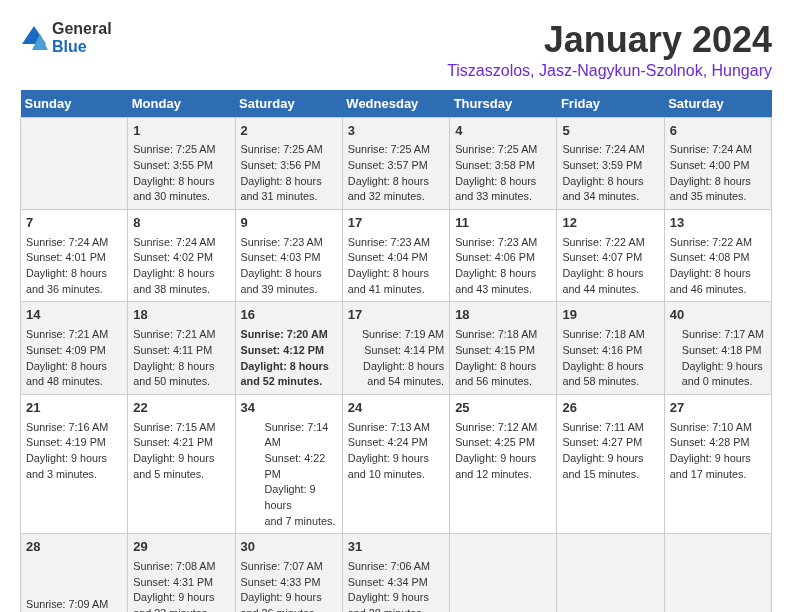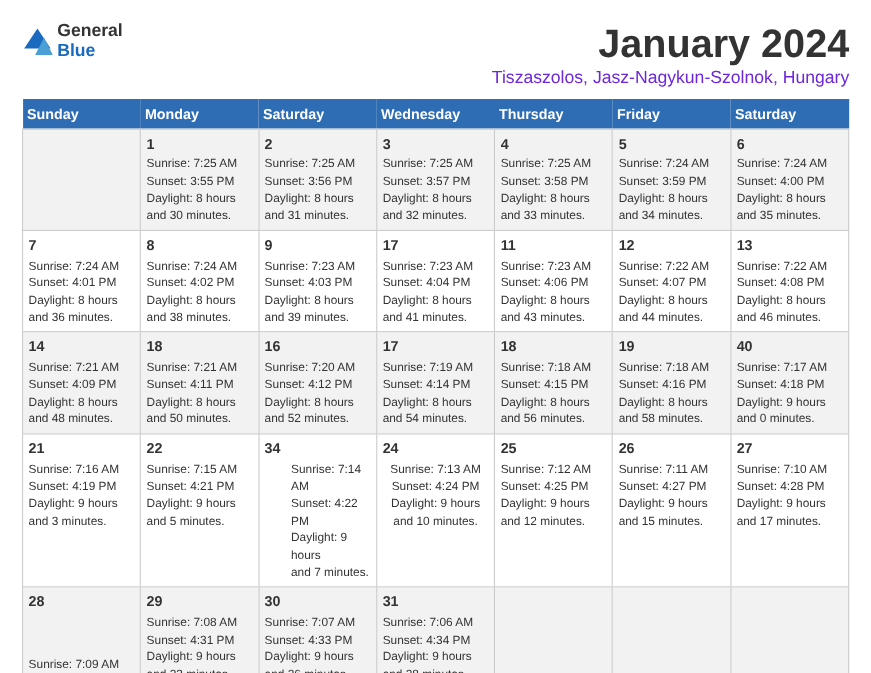--- a/index.html
+++ b/index.html
@@ -222,49 +222,49 @@
         </td>
         <td>
           <span class="day-number">18</span>
           <div class="day-info" style="white-space: pre-line;">Sunrise: 7:21 AM
 Sunset: 4:11 PM
 Daylight: 8 hours
 and 50 minutes.</div>
         </td>
         <td>
           <span class="day-number">16</span>
-          <div class="day-info" style="white-space: pre-line;">Sunrise: 7:20 AM
+          <div class="day-info" style="white-space: pre-line; font-weight: bold;">Sunrise: 7:20 AM
 Sunset: 4:12 PM
 Daylight: 8 hours
 and 52 minutes.</div>
         </td>
         <td>
           <span class="day-number">17</span>
-          <div class="day-info" style="white-space: pre-line;">Sunrise: 7:19 AM
+          <div class="day-info" style="white-space: pre-line; text-align: right;">Sunrise: 7:19 AM
 Sunset: 4:14 PM
 Daylight: 8 hours
 and 54 minutes.</div>
         </td>
         <td>
           <span class="day-number">18</span>
           <div class="day-info" style="white-space: pre-line;">Sunrise: 7:18 AM
 Sunset: 4:15 PM
 Daylight: 8 hours
 and 56 minutes.</div>
         </td>
         <td>
           <span class="day-number">19</span>
           <div class="day-info" style="white-space: pre-line;">Sunrise: 7:18 AM
 Sunset: 4:16 PM
 Daylight: 8 hours
 and 58 minutes.</div>
         </td>
         <td>
           <span class="day-number">40</span>
-          <div class="day-info" style="white-space: pre-line;">Sunrise: 7:17 AM
+          <div class="day-info" style="white-space: pre-line; margin-left: 12px;">Sunrise: 7:17 AM
 Sunset: 4:18 PM
 Daylight: 9 hours
 and 0 minutes.</div>
         </td>
       </tr>
       <tr>
         <td>
           <span class="day-number">21</span>
           <div class="day-info" style="white-space: pre-line;">Sunrise: 7:16 AM
 Sunset: 4:19 PM
@@ -280,21 +280,21 @@
         </td>
         <td>
           <span class="day-number">34</span>
           <div class="day-info" style="white-space: pre-line; margin-left: 24px;">Sunrise: 7:14 AM
 Sunset: 4:22 PM
 Daylight: 9 hours
 and 7 minutes.</div>
         </td>
         <td>
           <span class="day-number">24</span>
-          <div class="day-info" style="white-space: pre-line; text-align: center;">Sunrise: 7:13 AM
+          <div class="day-info" style="white-space: pre-line;">Sunrise: 7:13 AM
 Sunset: 4:24 PM
 Daylight: 9 hours
 and 10 minutes.</div>
         </td>
         <td>
           <span class="day-number">25</span>
           <div class="day-info" style="white-space: pre-line;">Sunrise: 7:12 AM
 Sunset: 4:25 PM
 Daylight: 9 hours
 and 12 minutes.</div>

